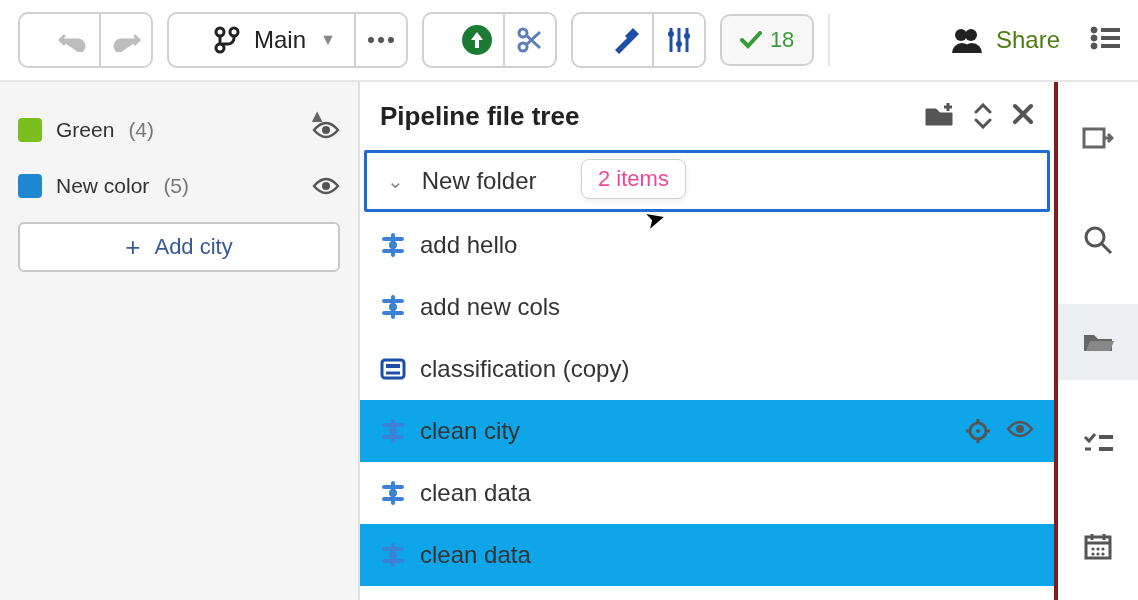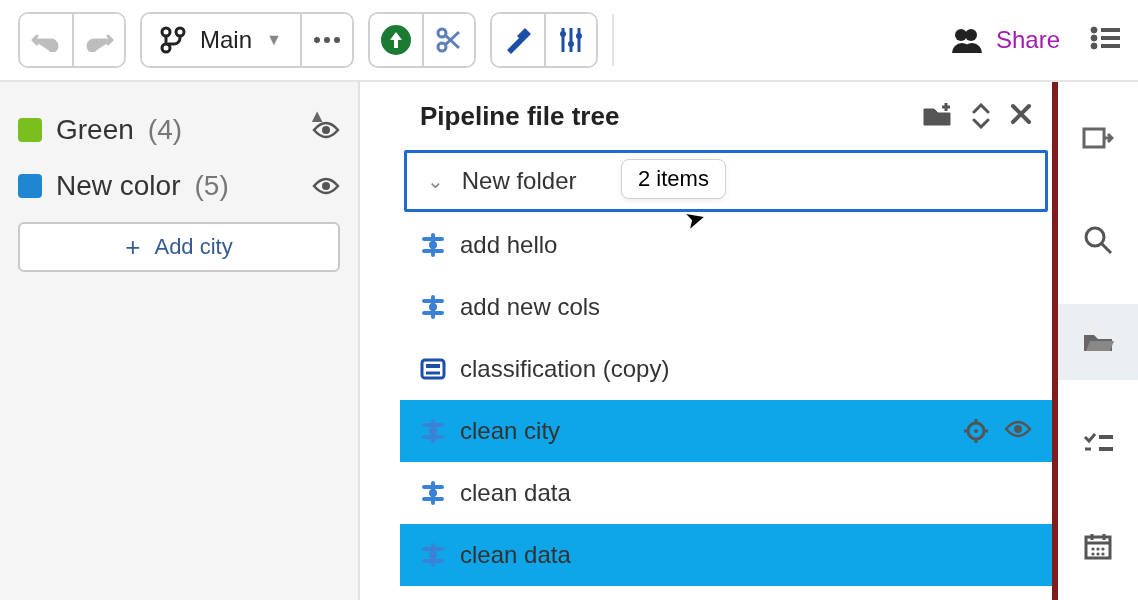--- a/index.html
+++ b/index.html
@@ -3,73 +3,73 @@
 <meta charset="utf-8">
 <style>
   * { box-sizing: border-box; margin: 0; padding: 0; }
   html, body { width: 1138px; height: 600px; font-family: -apple-system, BlinkMacSystemFont, "Segoe UI", Arial, sans-serif; background: #fff; color: #222; overflow: hidden; }
 
   
   .toolbar {
     display: flex; align-items: center; gap: 14px;
     height: 82px; padding: 0 18px; border-bottom: 2px solid #e5e5e5;
   }
-  .tb-group { display: flex; border: 2px solid #d0d0d0; border-radius: 10px; overflow: hidden; }
+  .tb-group { display: flex; border: 2px solid #d0d0d0; border-radius: 10px; overflow: hidden; padding-left: 27px; }
   .tb-btn {
     display: flex; align-items: center; justify-content: center;
     height: 52px; min-width: 52px; padding: 0 10px; background: #fff;
   }
   .tb-btn + .tb-btn { border-left: 2px solid #d0d0d0; }
   .tb-btn.muted svg path, .tb-btn.muted svg text { stroke: #bdbdbd; fill: #bdbdbd; }
   .branch-select {
     display: flex; align-items: center; gap: 14px; padding: 0 18px;
     font-size: 24px; font-weight: 400;
   }
   .branch-select .label { color: #222; }
   .branch-select .caret { color: #888; font-size: 16px; }
 
   .status-pill {
     display: flex; align-items: center; gap: 8px; height: 52px;
     padding: 0 18px; border: 2px solid #d0d0d0; border-radius: 10px;
     background: #f8f8f8; font-size: 22px; color: #3a9a3a; font-weight: 500;
   }
 
   .toolbar-right { margin-left: auto; display: flex; align-items: center; gap: 30px; }
-  .share { display: flex; align-items: center; gap: 14px; font-size: 24px; color: #a21caf; }
+  .share { display: flex; align-items: center; gap: 14px; font-size: 24px; color: #4d7c0f; }
   .share svg { fill: #222; }
   .list-icon svg { stroke: #555; fill: #555; }
   .vdiv { width: 2px; height: 52px; background: #e5e5e5; }
 
   
   .cols { display: flex; height: calc(600px - 82px); }
 
   
   .sidebar {
     width: 360px; background: #f5f5f5; border-right: 2px solid #e1e1e1;
     padding: 20px 18px;
   }
   .color-panel { position: relative; }
   .collapse-caret { position: absolute; right: 14px; top: 4px; color: #666; font-size: 18px; }
   .color-row {
     display: flex; align-items: center; gap: 14px; height: 56px;
-    font-size: 28px; color: #333;
+    font-size: 21px; color: #333;
   }
   .swatch { width: 24px; height: 24px; border-radius: 4px; }
   .color-count { color: #777; }
   .eye-cell { margin-left: auto; }
   .add-color-btn {
     display: flex; align-items: center; justify-content: center; gap: 14px;
     width: 100%; height: 50px; margin-top: 8px;
     border: 2px solid #c8c8c8; border-radius: 6px; background: #fff;
     font-size: 22px; color: #355a95;
   }
   .add-color-btn .plus { font-size: 26px; line-height: 1; }
 
   
-  .tree { flex: 1; border-right: 6px solid #7f1d1d; display: flex; flex-direction: column; padding-left: 40px; }
+  .tree { flex: 1; border-right: 4px solid #7f1d1d; display: flex; flex-direction: column; }
   .tree-header {
     display: flex; align-items: center; height: 68px;
     padding: 0 20px; font-size: 26px; font-weight: 700; color: #222;
   }
   .tree-header .actions { margin-left: auto; display: flex; gap: 18px; }
   .tree-header .actions svg { fill: #555; stroke: #555; }
 
   .tree-item {
     display: flex; align-items: center; gap: 14px;
     height: 62px; padding: 0 20px;
@@ -78,21 +78,21 @@
   .tree-item.folder {
     margin: 0 4px 2px; border: 3px solid #1f6bd1; border-radius: 2px; position: relative;
   }
   .tree-item.folder .chev { color: #888; font-size: 20px; margin-right: 4px; }
   .tree-item.hover { background: #0ea5e9; }
   .tree-item .row-actions { margin-left: auto; display: flex; gap: 16px; }
   .tooltip {
     position: absolute; left: 214px; top: 6px;
     padding: 6px 16px; border: 1px solid #d0d0d0; border-radius: 8px;
     background: #fff; box-shadow: 0 2px 6px rgba(0,0,0,.07);
-    font-size: 22px; color: #000000; text-align: right;
+    font-size: 22px; color: #ec4899; text-align: right;
   }
   .cursor {
     position: absolute; left: 278px; top: 52px; font-size: 24px; pointer-events: none;
     transform: rotate(-15deg); color: #000;
   }
 
   
   .rail {
     width: 80px; background: #fff;
     display: flex; flex-direction: column; align-items: center;
@@ -186,20 +186,28 @@
         <svg width="26" height="28" viewBox="0 0 26 28">
             <path d="M5 2 V26 M13 2 V26 M21 2 V26" stroke="#1e4fa8" stroke-width="3"></path>
             <circle cx="5" cy="8" r="3" fill="#1e4fa8"></circle>
             <circle cx="13" cy="18" r="3" fill="#1e4fa8"></circle>
             <circle cx="21" cy="10" r="3" fill="#1e4fa8"></circle>
           </svg>
       </span>
     </div>
   </div>
 
+  <div class="status-pill">
+    <span class="icon">
+      <svg width="22" height="18" viewBox="0 0 22 18">
+          <path d="M2 9 L8 15 L20 2" fill="none" stroke="#3a9a3a" stroke-width="4" stroke-linecap="round"></path>
+        </svg>
+    </span>
+    <span>18</span>
+  </div>
 
   <div class="vdiv"></div>
 
   <div class="toolbar-right">
     <div class="share">
       <span class="icon">
         <svg width="32" height="26" viewBox="0 0 32 26">
             <circle cx="11" cy="8" r="6" fill="#222"></circle>
             <circle cx="21" cy="8" r="6" fill="#222"></circle>
             <path d="M2 26 a10 10 0 0 1 20 0 Z" fill="#222"></path>

